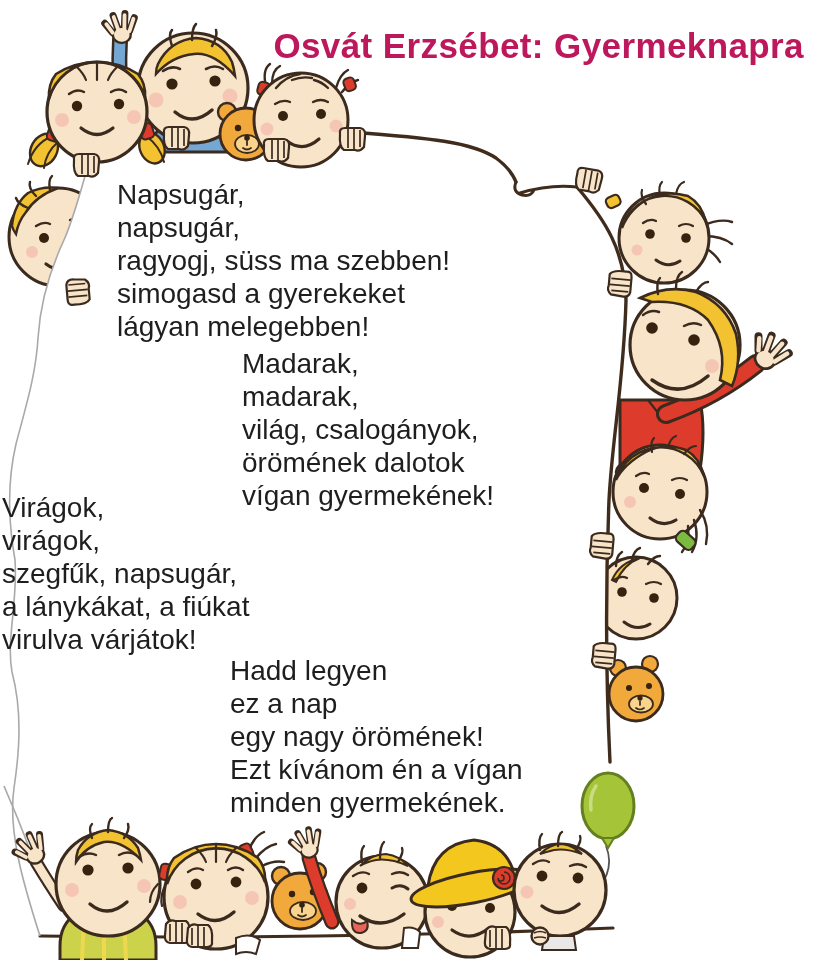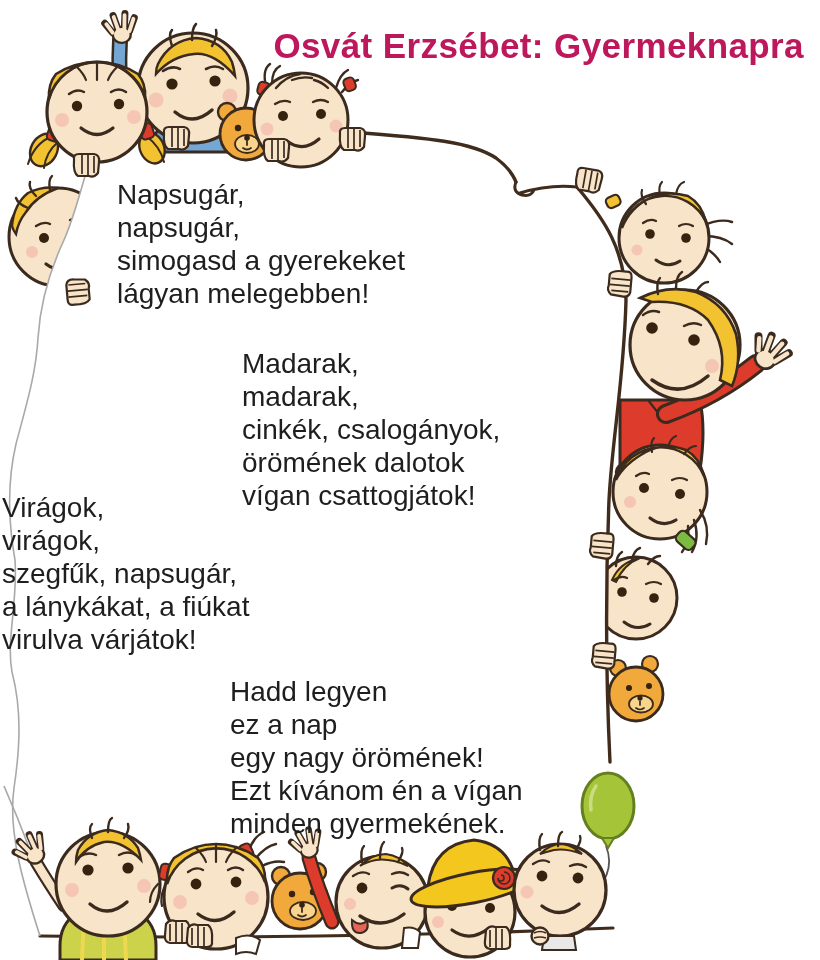--- a/index.html
+++ b/index.html
@@ -11,21 +11,21 @@
     position:absolute;top:26px;right:16px;z-index:3;
     font-size:35px;font-weight:bold;color:#be185d;letter-spacing:.4px;
   }
   .stanza{
     position:absolute;z-index:3;color:#1e1e1e;
     font-size:28px;line-height:33px;white-space:nowrap;
   }
   .s1{left:117px;top:178px;width:360px}
   .s2{left:242px;top:347px;width:360px}
   .s3{left:2px;top:491px;width:360px}
-  .s4{left:230px;top:675px;width:360px}
+  .s4{left:230px;top:654px;width:360px}
   #scene{position:absolute;left:0;top:0;z-index:1}
 </style>
 </head>
 <body>
 
 <svg id="scene" width="820" height="960" viewBox="0 0 820 960">
   <defs>
     <g id="grip-hand">
       <path d="M -12,-7 Q -13,-13 -7,-13 L 8,-13 Q 14,-12 13,-5 L 12,6 Q 8,11 3,9 L -8,9 Q -13,6 -12,-7 Z" fill="#F8E4C8" stroke="#3B2A1E" stroke-width="2.2"></path>
       <path d="M -4,-12 L -4,7 M 2,-12 L 2,8 M 8,-11 L 8,6" stroke="#3B2A1E" stroke-width="1.7" fill="none"></path>
@@ -296,30 +296,31 @@
     <circle cx="540" cy="936" r="8.5" fill="#F8E4C8" stroke="#3B2A1E" stroke-width="2.4"></circle>
     <path d="M534,933 q6,-3 12,0 M534,938 q6,-2 12,0" stroke="#3B2A1E" stroke-width="1.6" fill="none"></path>
   </g>
 </svg>
 
 <div class="title">Osvát Erzsébet: Gyermeknapra</div>
 
 <div class="stanza s1">
   <div>Napsugár,</div>
   <div>napsugár,</div>
+  <div>ragyogj, süss ma szebben!</div>
   <div>simogasd a gyerekeket</div>
   <div>lágyan melegebben!</div>
 </div>
 
 <div class="stanza s2">
   <div>Madarak,</div>
   <div>madarak,</div>
-  <div>cinkék, csalogányok,</div>
+  <div>világ, csalogányok,</div>
   <div>örömének dalotok</div>
-  <div>vígan csattogjátok!</div>
+  <div>vígan gyermekének!</div>
 </div>
 
 <div class="stanza s3">
   <div>Virágok,</div>
   <div>virágok,</div>
   <div>szegfűk, napsugár,</div>
   <div>a lánykákat, a fiúkat</div>
   <div>virulva várjátok!</div>
 </div>
 

